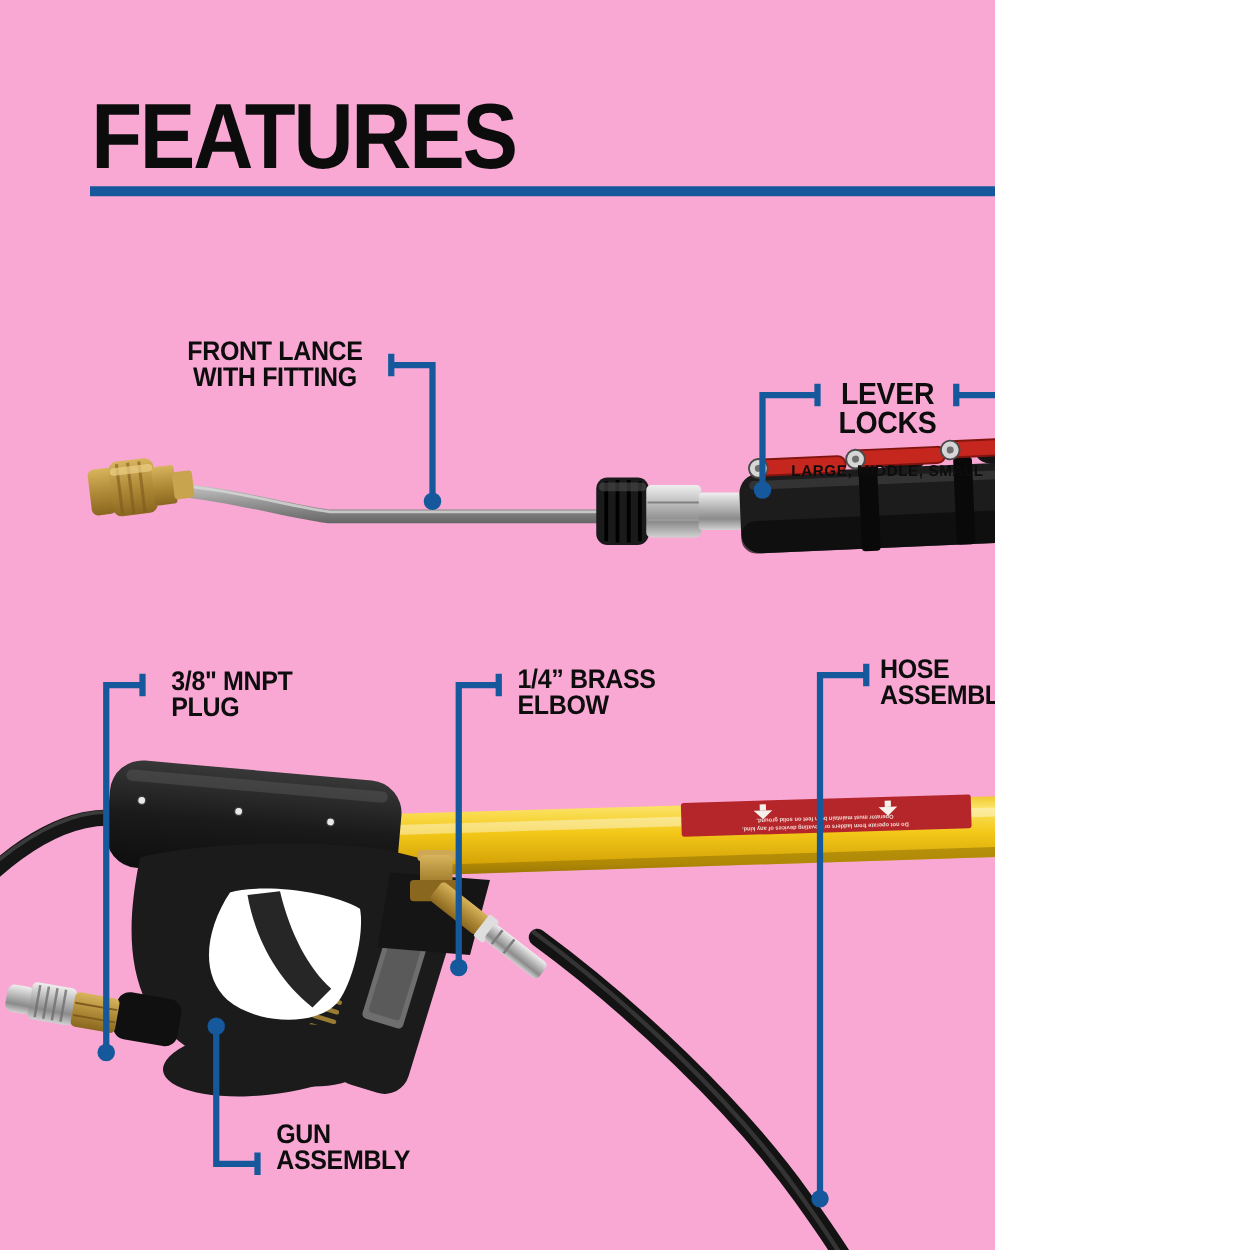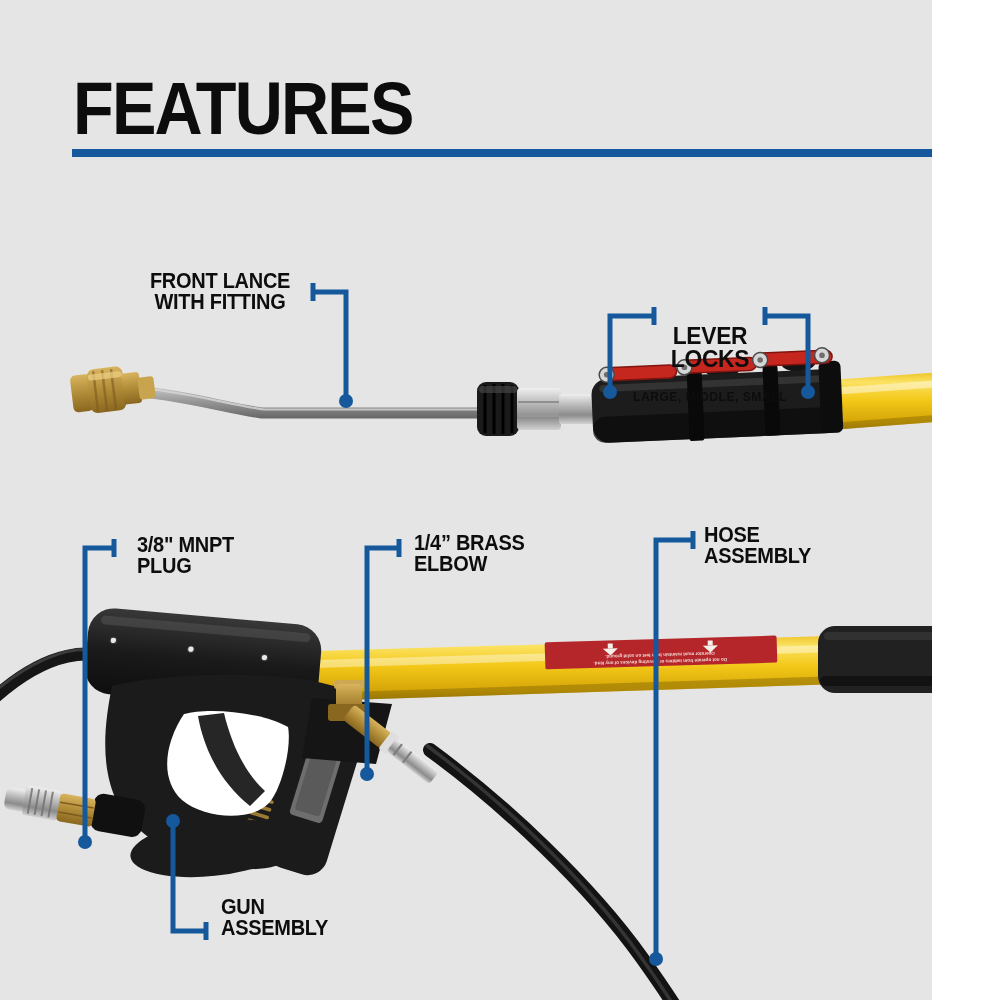--- a/index.html
+++ b/index.html
@@ -1,27 +1,27 @@
 <!DOCTYPE html>
 <html><head>
 <meta charset="utf-8">
 <style>
   html,body{margin:0;padding:0;background:#ffffff;}
-  .page{position:relative;width:932px;height:1000px;background:#e5e5e5;overflow:hidden;
+  .page{position:relative;width:796px;height:1000px;background:#f9a8d4;overflow:hidden;
         font-family:"Liberation Sans","DejaVu Sans",sans-serif;color:#0d0d0d;}
   .art{position:absolute;left:0;top:0;width:1000px;height:1000px;}
   .title{position:absolute;left:73px;top:72px;font-size:74px;font-weight:900;
          letter-spacing:-2px;line-height:1;transform:scaleX(.90);transform-origin:left top;
          color:#0c0c0c;white-space:nowrap;}
   .rule{position:absolute;left:72px;top:149px;width:888px;height:8px;background:#15589c;}
   .lbl{position:absolute;font-weight:900;color:#0d0d0d;white-space:pre-line;
        line-height:.97;letter-spacing:-.3px;}
   .cond{transform:scaleX(.93);}
   .lbl-front{left:120px;top:271px;width:200px;font-size:21.5px;text-align:center;transform-origin:center top;}
-  .lbl-lever{left:625px;top:308px;width:170px;text-align:center;}
+  .lbl-lever{left:625px;top:288px;width:170px;text-align:center;}
   .lbl-lever .big{font-size:24.5px;font-weight:900;line-height:.95;white-space:pre-line;
                   transform:scaleX(.93);transform-origin:center top;}
   .lbl-lever .sub{font-size:12.5px;font-weight:700;letter-spacing:.5px;margin-top:5px;white-space:nowrap;
                   transform:scaleX(.97);transform-origin:center top;}
   .lbl-mnpt{left:137px;top:535px;width:190px;font-size:21.5px;text-align:left;transform-origin:left top;}
   .lbl-elbow{left:414px;top:533px;width:190px;font-size:21.5px;text-align:left;transform-origin:left top;}
   .lbl-hose{left:704px;top:525px;width:190px;font-size:21.5px;text-align:left;transform-origin:left top;}
   .lbl-gun{left:221px;top:897px;width:190px;font-size:21.5px;text-align:left;transform-origin:left top;}
 </style>
 </head>

